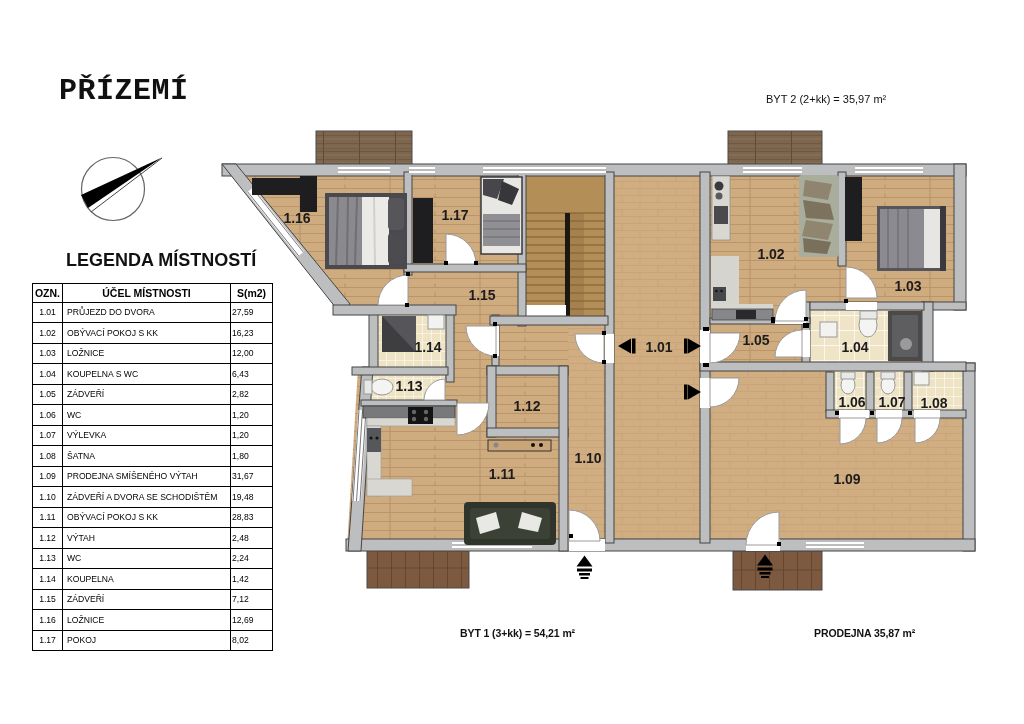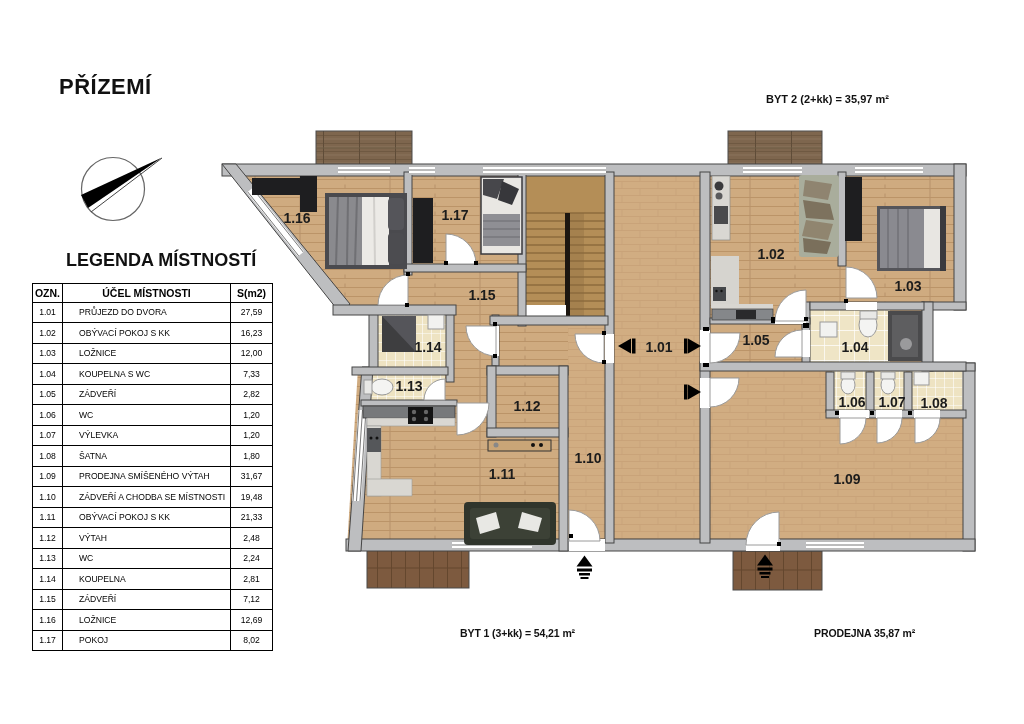--- a/index.html
+++ b/index.html
@@ -1,30 +1,30 @@
 <!DOCTYPE html>
 <html><head>
 <meta charset="utf-8">
 <style>
 html,body{margin:0;padding:0;width:1024px;height:724px;background:#fff;overflow:hidden;}
 *{box-sizing:border-box;}
 body{font-family:"Liberation Sans",sans-serif;position:relative;}
 .t{position:absolute;color:#111;}
-#title{left:59px;top:74px;font-size:22px;font-weight:bold;letter-spacing:0.5px;}
-#byt2{left:766px;top:93px;font-size:11px;font-weight:bold;}
+#title{left:59px;top:74px;font-size:30px;font-weight:bold;letter-spacing:0.5px;font-family:Liberation Mono, monospace;}
+#byt2{left:766px;top:93px;font-size:11px;font-weight:normal;}
 #legendh{left:66px;top:250px;font-size:18px;font-weight:bold;}
 #byt1{left:460px;top:627px;font-size:10.5px;letter-spacing:-0.1px;font-weight:bold;}
 #prodejna{left:766px;top:627px;font-size:10.5px;letter-spacing:-0.1px;font-weight:bold;padding-left:48px;}
 table{position:absolute;left:32px;top:283px;width:240px;border-collapse:collapse;table-layout:fixed;}
 td,th{border:1.5px solid #000;color:#000;overflow:hidden;white-space:nowrap;}
 th{height:18.5px;font-size:10.5px;font-weight:bold;text-align:center;}
 td{height:20.5px;font-size:8.6px;font-weight:normal;}
 td.c1{text-align:center;}
-td.c2{padding-left:16px;}
-td.c3{text-align:center;}
+td.c2{padding-left:4px;}
+td.c3{text-align:left;}
 svg{position:absolute;left:0;top:0;}
 </style>
 </head>
 <body>
 <div class="t" id="title">PŘÍZEMÍ</div>
 <div class="t" id="byt2">BYT 2 (2+kk) = 35,97 m²</div>
 <div class="t" id="legendh">LEGENDA MÍSTNOSTÍ</div>
 <div class="t" id="byt1">BYT 1 (3+kk) = 54,21 m²</div>
 <div class="t" id="prodejna">PRODEJNA 35,87 m²</div>
 <table>
@@ -50,21 +50,21 @@
         <td class="c3">16,23</td>
       </tr>
 <tr>
         <td class="c1">1.03</td>
         <td class="c2">LOŽNICE</td>
         <td class="c3">12,00</td>
       </tr>
 <tr>
         <td class="c1">1.04</td>
         <td class="c2">KOUPELNA S WC</td>
-        <td class="c3">7,33</td>
+        <td class="c3">6,43</td>
       </tr>
 <tr>
         <td class="c1">1.05</td>
         <td class="c2">ZÁDVEŘÍ</td>
         <td class="c3">2,82</td>
       </tr>
 <tr>
         <td class="c1">1.06</td>
         <td class="c2">WC</td>
         <td class="c3">1,20</td>
@@ -79,42 +79,42 @@
         <td class="c2">ŠATNA</td>
         <td class="c3">1,80</td>
       </tr>
 <tr>
         <td class="c1">1.09</td>
         <td class="c2">PRODEJNA SMÍŠENÉHO VÝTAH</td>
         <td class="c3">31,67</td>
       </tr>
 <tr>
         <td class="c1">1.10</td>
-        <td class="c2">ZÁDVEŘÍ A CHODBA SE MÍSTNOSTI</td>
+        <td class="c2">ZÁDVEŘÍ A DVORA SE SCHODIŠTĚM</td>
         <td class="c3">19,48</td>
       </tr>
 <tr>
         <td class="c1">1.11</td>
         <td class="c2">OBÝVACÍ POKOJ S KK</td>
-        <td class="c3">21,33</td>
+        <td class="c3">28,83</td>
       </tr>
 <tr>
         <td class="c1">1.12</td>
         <td class="c2">VÝTAH</td>
         <td class="c3">2,48</td>
       </tr>
 <tr>
         <td class="c1">1.13</td>
         <td class="c2">WC</td>
         <td class="c3">2,24</td>
       </tr>
 <tr>
         <td class="c1">1.14</td>
         <td class="c2">KOUPELNA</td>
-        <td class="c3">2,81</td>
+        <td class="c3">1,42</td>
       </tr>
 <tr>
         <td class="c1">1.15</td>
         <td class="c2">ZÁDVEŘÍ</td>
         <td class="c3">7,12</td>
       </tr>
 <tr>
         <td class="c1">1.16</td>
         <td class="c2">LOŽNICE</td>
         <td class="c3">12,69</td>

